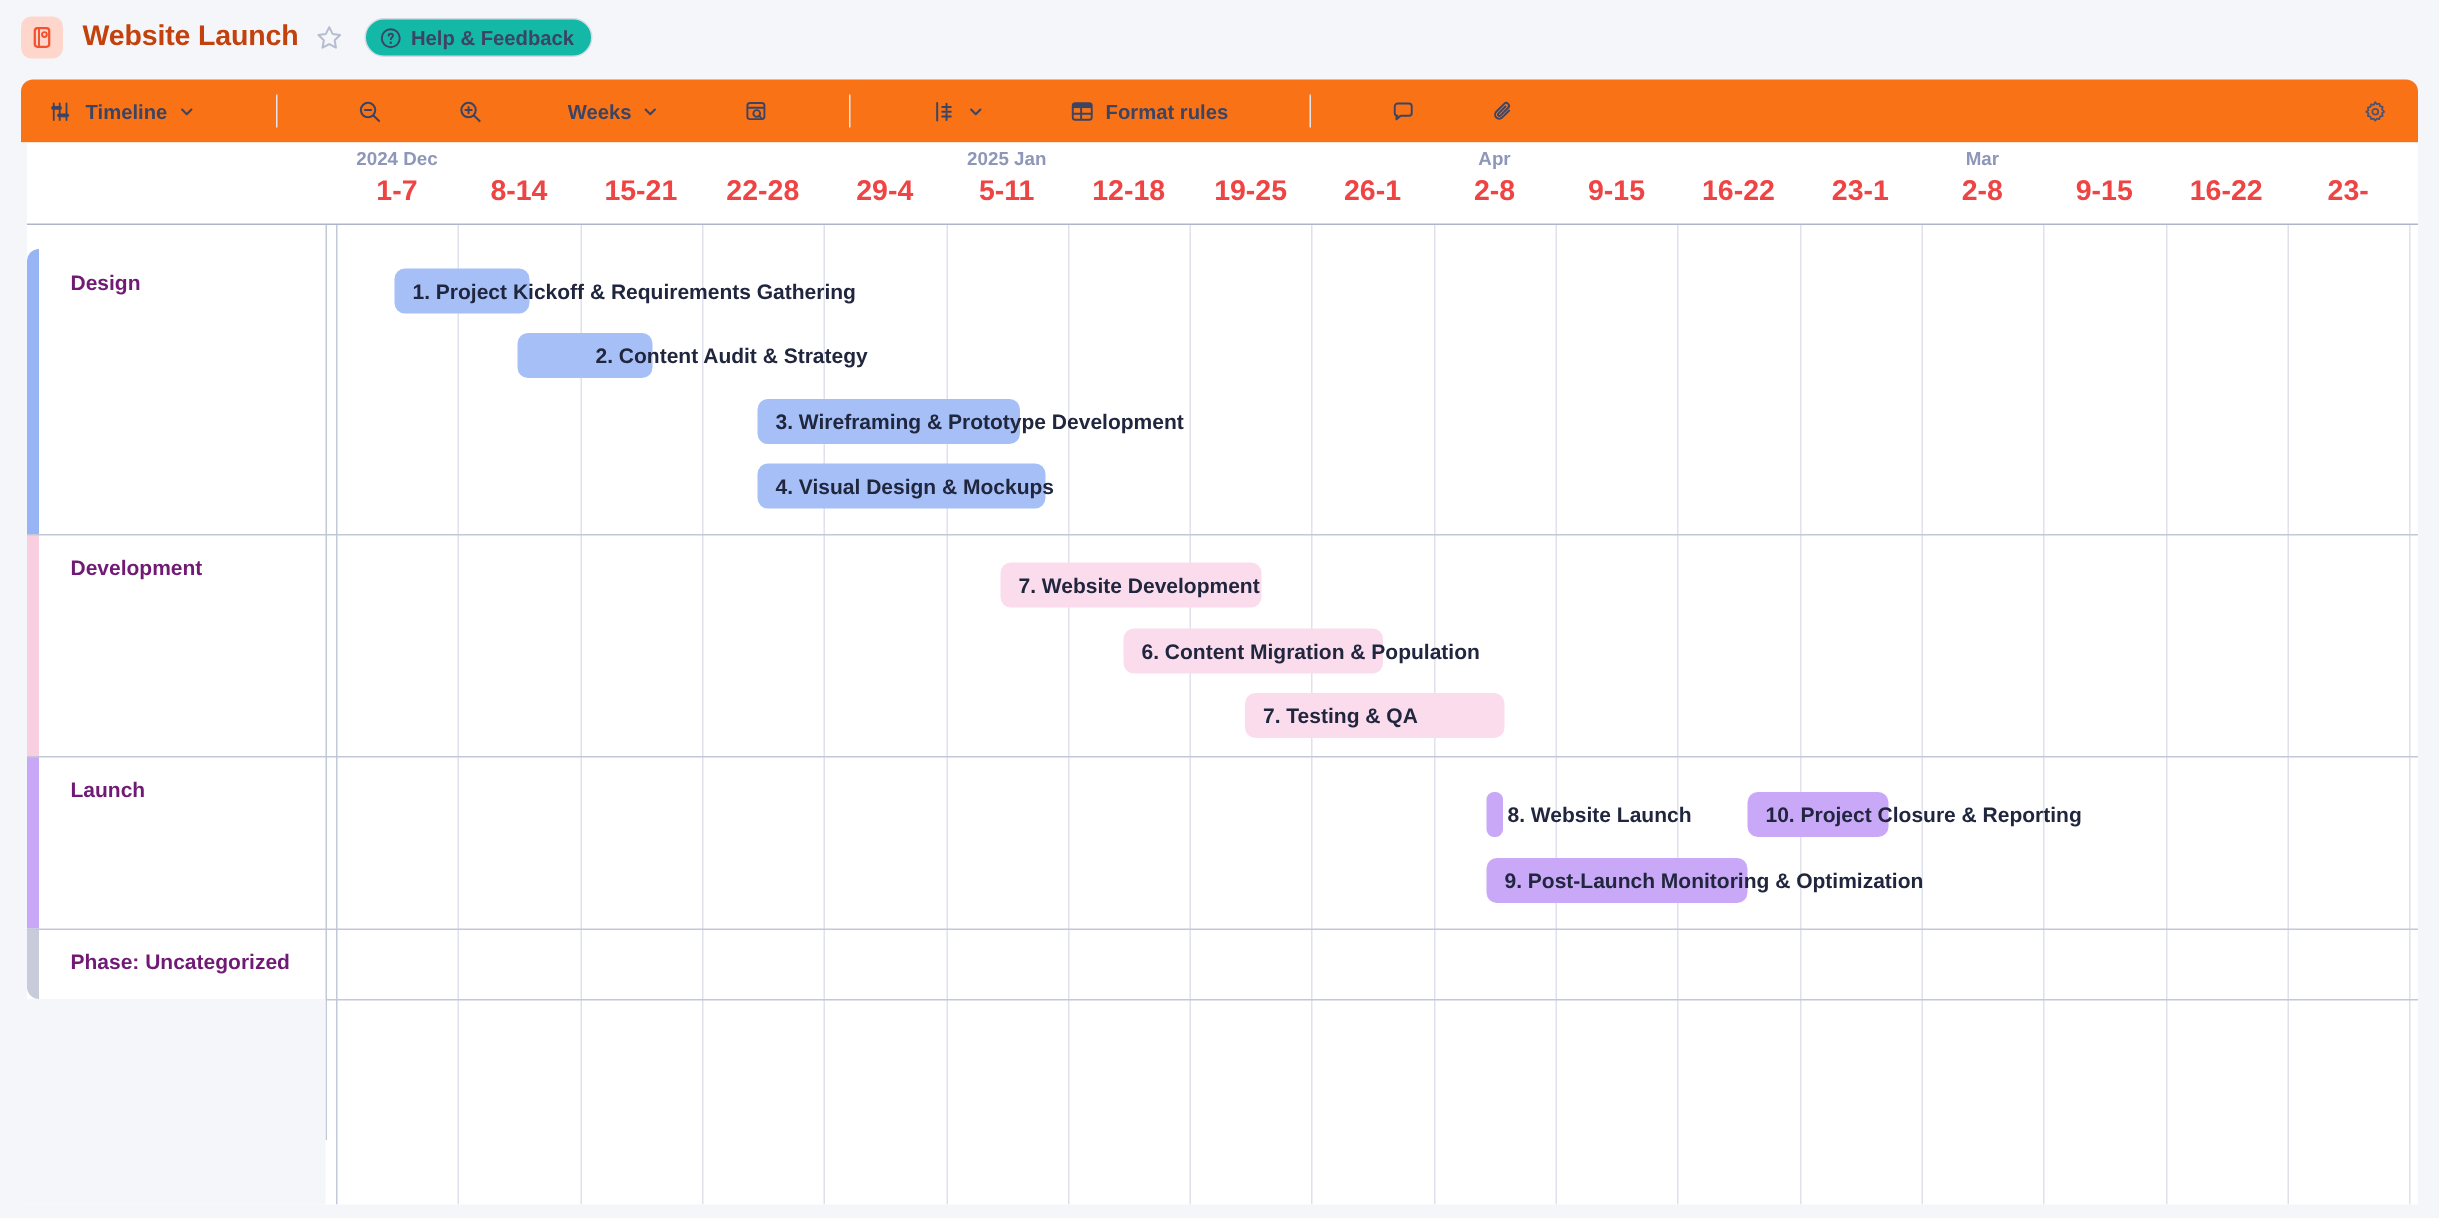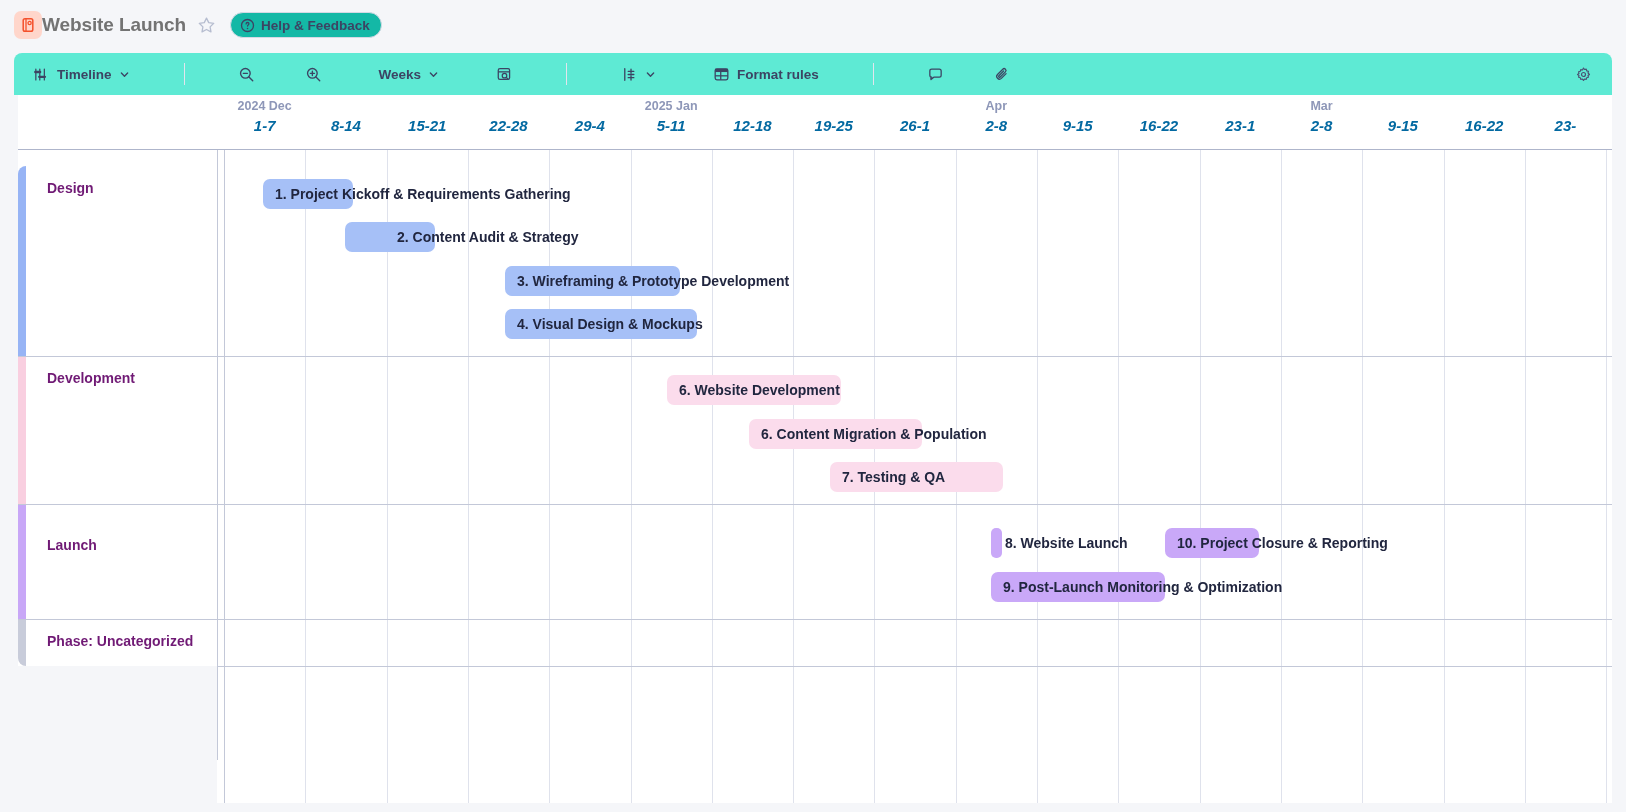--- a/index.html
+++ b/index.html
@@ -20,22 +20,22 @@
   }
   .app-logo {
     width: 28px; height: 28px;
     border-radius: 7px;
     background: #ffd6cb;
     display: flex; align-items: center; justify-content: center;
     flex: none;
   }
   .app-logo svg { display:block; }
   .doc-title {
-    font-size: 19px; font-weight: bold; color: #737373;
-    letter-spacing: -0.1px;
+    font-size: 19px; font-weight: bold; color: #c2410c;
+    margin-left: 13px; letter-spacing: -0.1px;
     white-space: nowrap;
   }
   .star-btn {
     margin-left: 9px; width: 24px; height: 24px;
     display: flex; align-items: center; justify-content: center;
     cursor: pointer;
   }
   .help-pill {
     margin-left: 11px;
     height: 26px;
@@ -48,21 +48,21 @@
   }
   .help-pill span {
     font-size: 13.5px; font-weight: bold; color: #3c4463;
     white-space: nowrap;
   }
 
   
   .toolbar {
     margin: 3px 14px 0 14px;
     height: 42px;
-    background: #5eead4;
+    background: #f97316;
     border-radius: 8px 8px 0 0;
     display: flex;
     align-items: center;
     padding: 0 14px 0 12px;
     position: relative;
     gap: 37px;
   }
   .tb-item {
     display: flex; align-items: center; gap: 7px;
     height: 28px; padding: 0 7px;
@@ -105,23 +105,22 @@
     position: absolute; top: 0; height: 55px;
     text-align: center;
   }
   .date-top {
     position: absolute; left: 0; right: 0; top: 4px;
     font-size: 12.5px; font-weight: bold; color: #8e97b8;
     white-space: nowrap;
   }
   .date-bot {
     position: absolute; left: 0; right: 0; top: 22px;
-    font-size: 15px; font-weight: bold; color: #0369a1;
-    white-space: nowrap;
-    font-style: italic;
+    font-size: 19px; font-weight: bold; color: #ef4444;
+    white-space: nowrap;
   }
 
   
   .vline {
     position: absolute; top: 55px; bottom: 0;
     width: 1px; background: #dfe2ec;
   }
   .vline.first { background: #c3c8d8; }
   .hline {
     position: absolute; left: 0; right: 0; height: 1px;
@@ -390,28 +389,28 @@
       <div class="bar" style="left: 331px; width: 90px; top: 127px; background: rgb(166, 192, 247);"></div>
       <div class="bar-text" style="left: 343px; top: 134px; margin-left: 40px;">2. Content Audit &amp; Strategy</div>
       <div class="bar" style="left: 491px; width: 175px; top: 171px; background: rgb(166, 192, 247);"></div>
       <div class="bar-text" style="left: 503px; top: 178px;">3. Wireframing &amp; Prototype Development</div>
       <div class="bar" style="left: 491px; width: 192px; top: 214px; background: rgb(166, 192, 247);"></div>
       <div class="bar-text" style="left: 503px; top: 221px;">4. Visual Design &amp; Mockups</div>
       <div style="position: absolute; left: 4px; width: 8px; background: rgb(249, 207, 224); top: 261px; height: 148px;"></div>
       <div class="hline" style="top: 261px; left: 4px;"></div>
       <div class="row-label" style="top: 275px;">Development</div>
       <div class="bar" style="left: 653px; width: 174px; top: 280px; background: rgb(251, 220, 236);"></div>
-      <div class="bar-text" style="left: 665px; top: 287px;">6. Website Development</div>
+      <div class="bar-text" style="left: 665px; top: 287px;">7. Website Development</div>
       <div class="bar" style="left: 735px; width: 173px; top: 324px; background: rgb(251, 220, 236);"></div>
       <div class="bar-text" style="left: 747px; top: 331px;">6. Content Migration &amp; Population</div>
       <div class="bar" style="left: 816px; width: 173px; top: 367px; background: rgb(251, 220, 236);"></div>
       <div class="bar-text" style="left: 828px; top: 374px;">7. Testing &amp; QA</div>
       <div style="position: absolute; left: 4px; width: 8px; background: rgb(200, 167, 247); top: 409px; height: 115px;"></div>
       <div class="hline" style="top: 409px; left: 4px;"></div>
-      <div class="row-label" style="top: 442px;">Launch</div>
+      <div class="row-label" style="top: 423px;">Launch</div>
       <div class="bar milestone" style="left: 977px; width: 11px; top: 433px; background: rgb(201, 168, 248); border-radius: 5px;"></div>
       <div class="bar-text" style="left: 991px; top: 440px;">8. Website Launch</div>
       <div class="bar" style="left: 977px; width: 174px; top: 477px; background: rgb(201, 168, 248);"></div>
       <div class="bar-text" style="left: 989px; top: 484px;">9. Post-Launch Monitoring &amp; Optimization</div>
       <div class="bar" style="left: 1151px; width: 94px; top: 433px; background: rgb(201, 168, 248);"></div>
       <div class="bar-text" style="left: 1163px; top: 440px;">10. Project Closure &amp; Reporting</div>
       <div style="position: absolute; left: 4px; width: 8px; background: rgb(200, 204, 218); top: 524px; height: 47px; border-bottom-left-radius: 8px;"></div>
       <div class="hline" style="top: 524px; left: 4px;"></div>
       <div class="row-label" style="top: 538px;">Phase: Uncategorized</div>
       <div class="hline" style="top: 571px; left: 4px;"></div>

